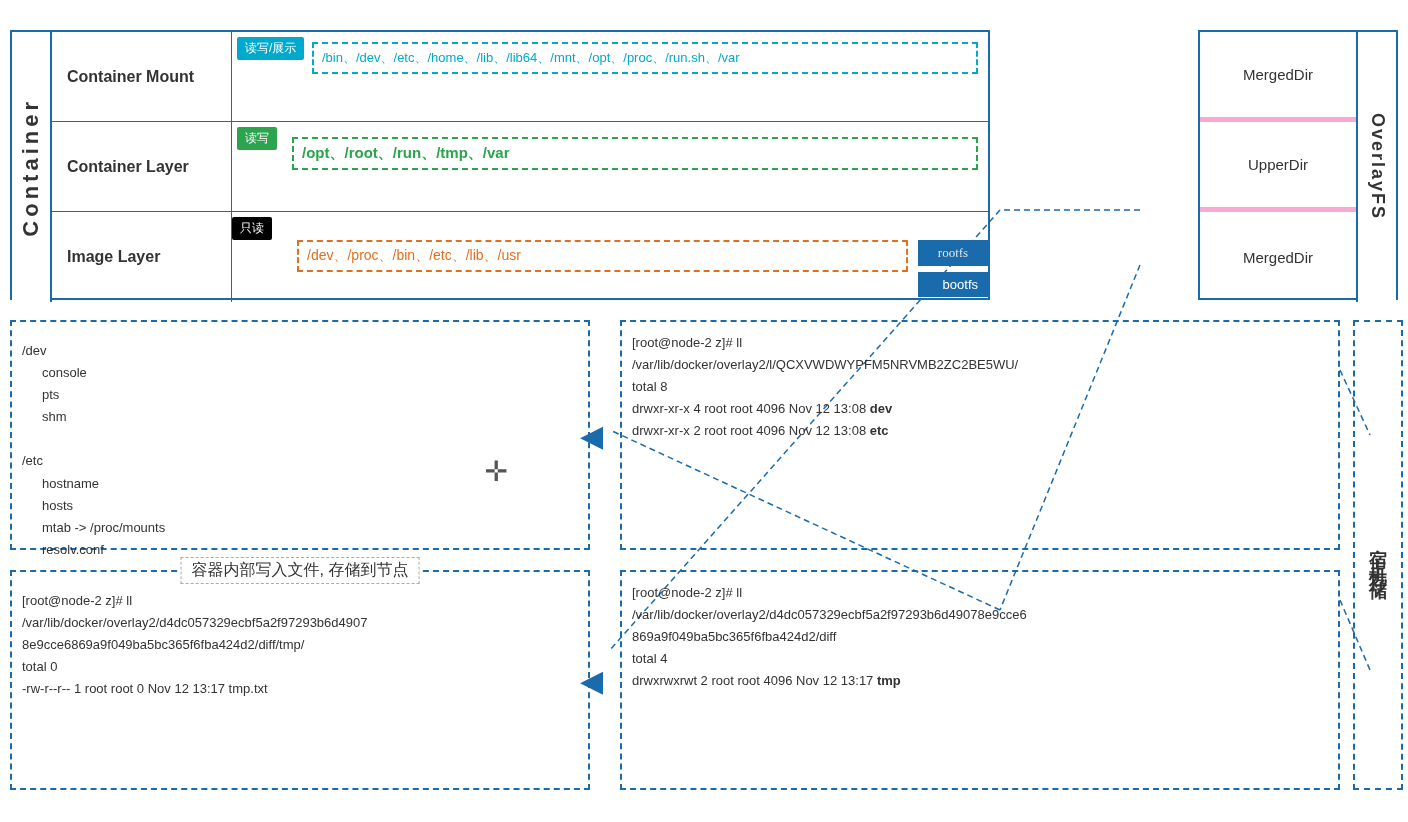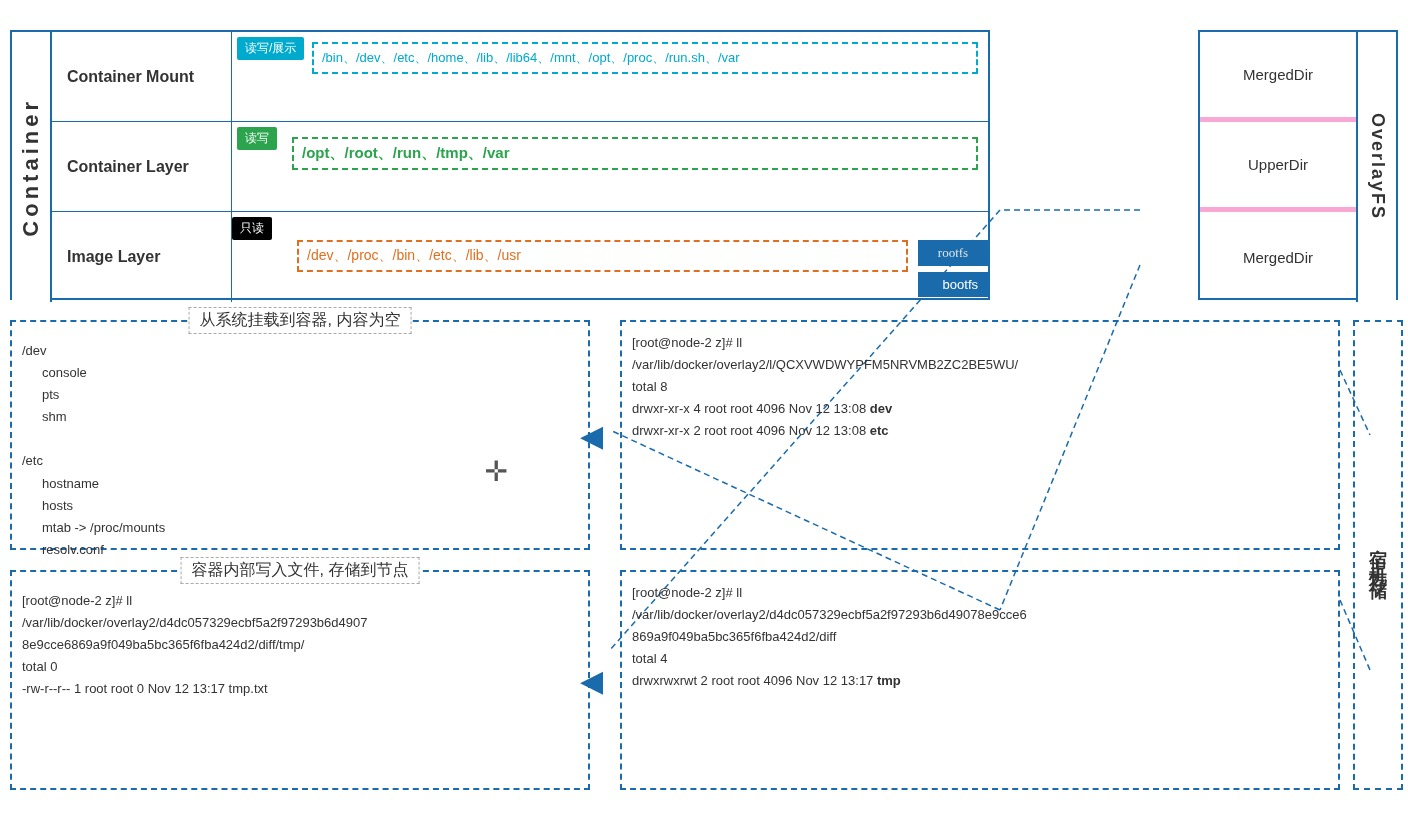--- a/index.html
+++ b/index.html
@@ -442,21 +442,20 @@
 
       <line x1="1130" y1="200" x2="990" y2="200" stroke="#1a6bac" stroke-width="1.5" stroke-dasharray="6,4"></line>
       <line x1="990" y1="200" x2="600" y2="640" stroke="#1a6bac" stroke-width="1.5" stroke-dasharray="6,4"></line>
     </svg>
 
   </div>
 
   <div class="bottom-area">
 
     <div class="left-panel-top">
-      <div class="panel-title">从系统挂载到容器, 内容为空</div>
       <div class="panel-content">
         <div>/dev</div>
         <div class="indent">console</div>
         <div class="indent">pts</div>
         <div class="indent">shm</div>
         <div>&nbsp;</div>
         <div>/etc</div>
         <div class="indent">hostname</div>
         <div class="indent">hosts</div>
         <div class="indent">mtab -&gt; /proc/mounts</div>

